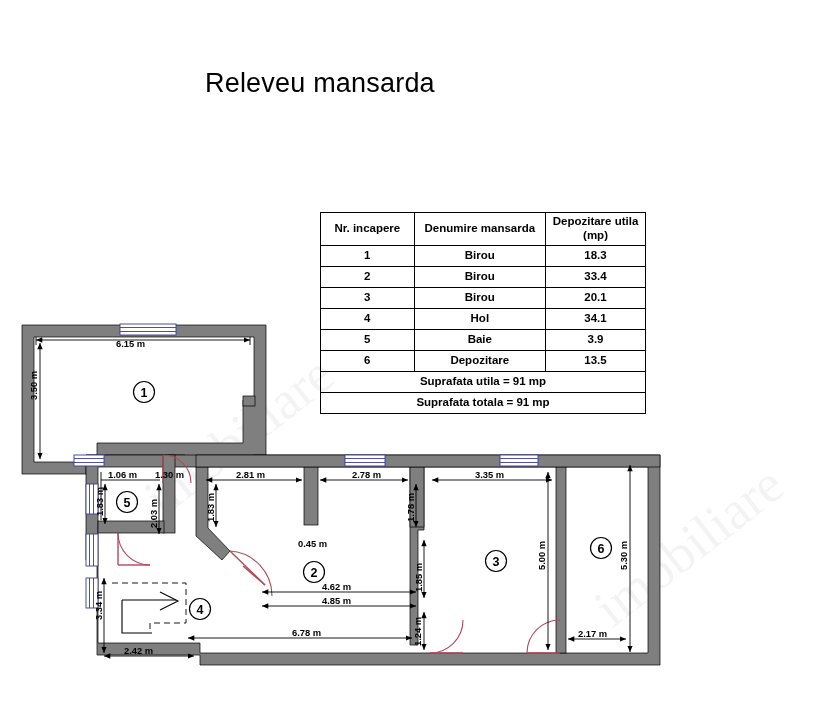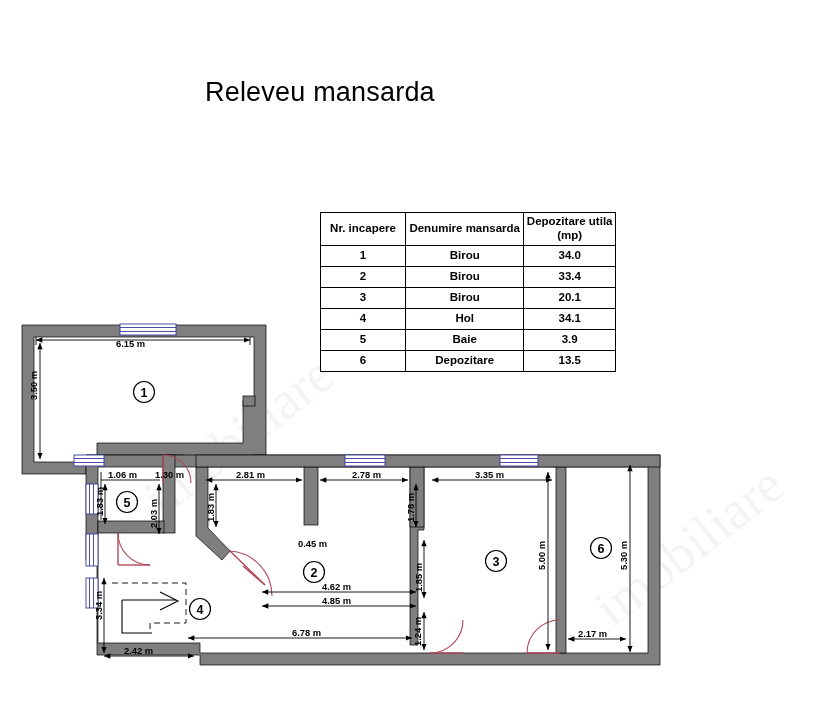--- a/index.html
+++ b/index.html
@@ -19,34 +19,34 @@
     position: absolute;
     inset: 0;
     width: 814px;
     height: 704px;
   }
 
   
   .plan-title {
     position: absolute;
     left: 205px;
-    top: 77px;
+    top: 68px;
     font-size: 27px;
     font-weight: 500;
     color: #000000;
     letter-spacing: 0.2px;
     white-space: nowrap;
   }
 
   
   .room-table {
     position: absolute;
     left: 320px;
     top: 212px;
-    width: 296px;
+    width: 326px;
     border-collapse: collapse;
     font-size: 11.5px;
     font-weight: bold;
     color: #000;
     background: rgba(255,255,255,0.88);
   }
   .room-table td, .room-table th {
     border: 1px solid #000;
     text-align: center;
     padding: 1px 2px;
@@ -120,21 +120,21 @@
         <th class="col-area">
           <div>Depozitare utila</div>
           <div>(mp)</div>
         </th>
       </tr>
     </thead>
     <tbody>
       <tr>
         <td>1</td>
         <td>Birou</td>
-        <td>34.0</td>
+        <td>18.3</td>
       </tr>
       <tr>
         <td>2</td>
         <td>Birou</td>
         <td>33.4</td>
       </tr>
       <tr>
         <td>3</td>
         <td>Birou</td>
         <td>20.1</td>
@@ -146,20 +146,26 @@
       </tr>
       <tr>
         <td>5</td>
         <td>Baie</td>
         <td>3.9</td>
       </tr>
       <tr>
         <td>6</td>
         <td>Depozitare</td>
         <td>13.5</td>
+      </tr>
+      <tr>
+        <td class="summary-cell" colspan="3">Suprafata utila = 91 mp</td>
+      </tr>
+      <tr>
+        <td class="summary-cell" colspan="3">Suprafata totala = 91 mp</td>
       </tr>
     </tbody>
   </table>
 
   <svg id="floorplan-svg" viewBox="0 0 814 704">
 
     <g>
       <text class="watermark-text" x="250" y="450" transform="rotate(-38 250 450)">imobiliare</text>
       <text class="watermark-text" x="700" y="560" transform="rotate(-38 700 560)">imobiliare</text>
     </g>

